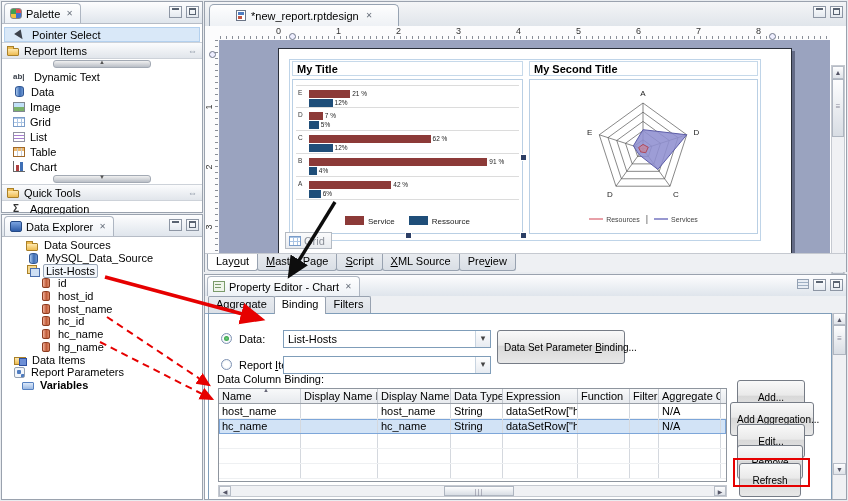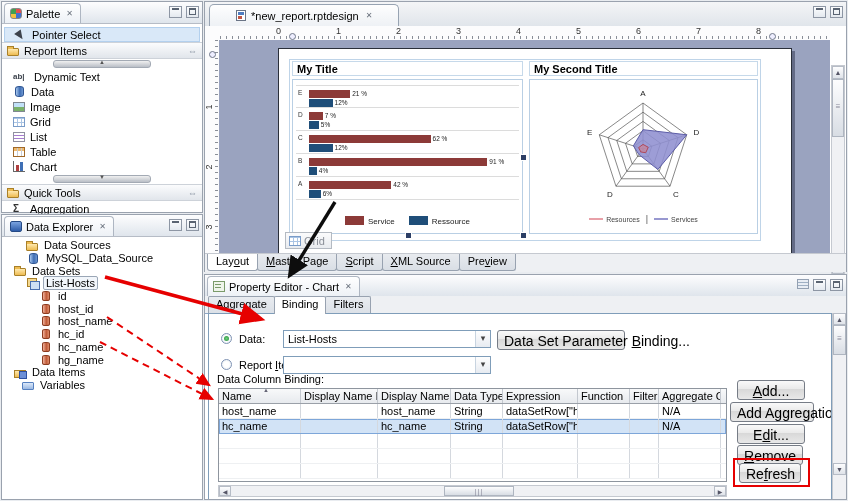--- a/index.html
+++ b/index.html
@@ -103,22 +103,22 @@
   
   .petabs{position:absolute;left:0;top:21px;right:0;height:17px;background:#eef0f3;display:flex;padding-left:3px;border-bottom:1px solid #8fa8c8;}
   .petab{height:16px;padding:1px 7px 0;border:1px solid #98a2b0;border-bottom:none;background:linear-gradient(#e9ecf0,#dbe0e7);margin-right:-1px;border-radius:2px 2px 0 0;}
   .petab.active{background:#fff;position:relative;z-index:2;}
   .pecontent{position:absolute;left:3px;top:38px;right:14px;bottom:0;border:1px solid #7f9db9;border-bottom:none;background:#fff;overflow:hidden;}
   .radio{position:absolute;width:11px;height:11px;border:1px solid #7f93b4;border-radius:50%;background:radial-gradient(#fff 40%,#dde5ee);box-sizing:border-box;}
   .radio.on::after{content:"";position:absolute;left:2px;top:2px;width:5px;height:5px;border-radius:50%;background:radial-gradient(#6fd07a,#1f8a3a);}
   .flabel{position:absolute;white-space:nowrap;}
   .combo{position:absolute;height:18px;background:#fff;border:1px solid #7f9db9;box-sizing:border-box;padding:2px 18px 0 4px;white-space:nowrap;overflow:hidden;}
   .combo::after{content:"▾";position:absolute;right:0;top:0;width:14px;height:16px;text-align:center;color:#444;font-size:9px;line-height:15px;border-left:1px solid #c8d4e0;background:linear-gradient(#fefefe,#e7ebf1);}
-  .btn{position:absolute;height:20px;box-sizing:border-box;background:linear-gradient(#f9f9f9,#e9e9e9 45%,#d8d8d8 46%,#e8e8e8);
-    border:1px solid #767c86;border-radius:3px;text-align:center;padding-top:2px;white-space:nowrap;font-size:14px;}
+  .btn{position:absolute;height:34px;box-sizing:border-box;background:linear-gradient(#f9f9f9,#e9e9e9 45%,#d8d8d8 46%,#e8e8e8);
+    border:1px solid #767c86;border-radius:3px;text-align:center;padding-top:2px;white-space:nowrap;font-size:10px;}
   .redbox{position:absolute;border:2px solid #e60000;}
   .dcbtable{position:absolute;left:9px;top:74px;width:509px;height:94px;border:1px solid #8e959e;box-sizing:border-box;overflow:hidden;background:#fff;}
   .dcrow{display:flex;height:15px;box-sizing:border-box;}
   .dcrow.hdr{background:linear-gradient(#f8f9fa,#e7eaee);border-bottom:1px solid #9aa0a8;}
   .dccell{box-sizing:border-box;padding:1px 3px 0;border-right:1px solid #d4d8de;overflow:hidden;white-space:nowrap;position:relative;}
   .dcrow.hdr .dccell{border-right:1px solid #c3c8cf;}
   .dcrow.body{border-bottom:1px solid #eef0f2;}
   .dcrow.sel{background:#d2e3f6;outline:1px solid #7da6d9;outline-offset:-1px;}
   .sortmark{position:absolute;left:44px;top:-2px;font-size:6px;color:#667;}
   .hscroll{position:absolute;left:9px;top:171px;width:509px;height:12px;background:#f0f1f4;border:1px solid #c5c9d0;box-sizing:border-box;}
@@ -212,24 +212,20 @@
     </div>
     <div id="de-tree" style="padding:2px 0 0 12px;">
         <div class="trow" style="padding-left: 12px;">
           <span class="ico i-folder"></span>
           <span class="tlabel">Data Sources</span>
         </div>
         <div class="trow" style="padding-left: 13px;">
           <span class="ico i-db"></span>
           <span class="tlabel">MySQL_Data_Source</span>
         </div>
-        <div class="trow" style="padding-left: 0px;">
-          <span class="ico i-folder"></span>
-          <span class="tlabel">Data Sets</span>
-        </div>
         <div class="trow boxed" style="padding-left: 13px;">
           <span class="ico i-dataset"></span>
           <span class="tlabel">List-Hosts</span>
         </div>
         <div class="trow" style="padding-left: 26px;">
           <span class="ico i-field"></span>
           <span class="tlabel">id</span>
         </div>
         <div class="trow" style="padding-left: 26px;">
           <span class="ico i-field"></span>
@@ -248,21 +244,25 @@
           <span class="tlabel">hc_name</span>
         </div>
         <div class="trow" style="padding-left: 26px;">
           <span class="ico i-field"></span>
           <span class="tlabel">hg_name</span>
         </div>
         <div class="trow" style="padding-left: 0px;">
           <span class="ico i-cubes"></span>
           <span class="tlabel">Data Items</span>
         </div>
-        <div class="trow" style="padding-left: 8px;">
+        <div class="trow" style="padding-left: 0px;">
+          <span class="ico i-params"></span>
+          <span class="tlabel">Report Parameters</span>
+        </div>
+        <div class="trow" style="padding-left: 8px; font-weight: bold;">
           <span class="ico i-vars"></span>
           <span class="tlabel">Variables</span>
         </div>
       </div>
   </div>
 
   <div class="panel" style="left:204px;top:1px;width:643px;height:271px;">
     <div class="etabbar">
       <div class="etab">
         <span class="ico i-report"></span>

